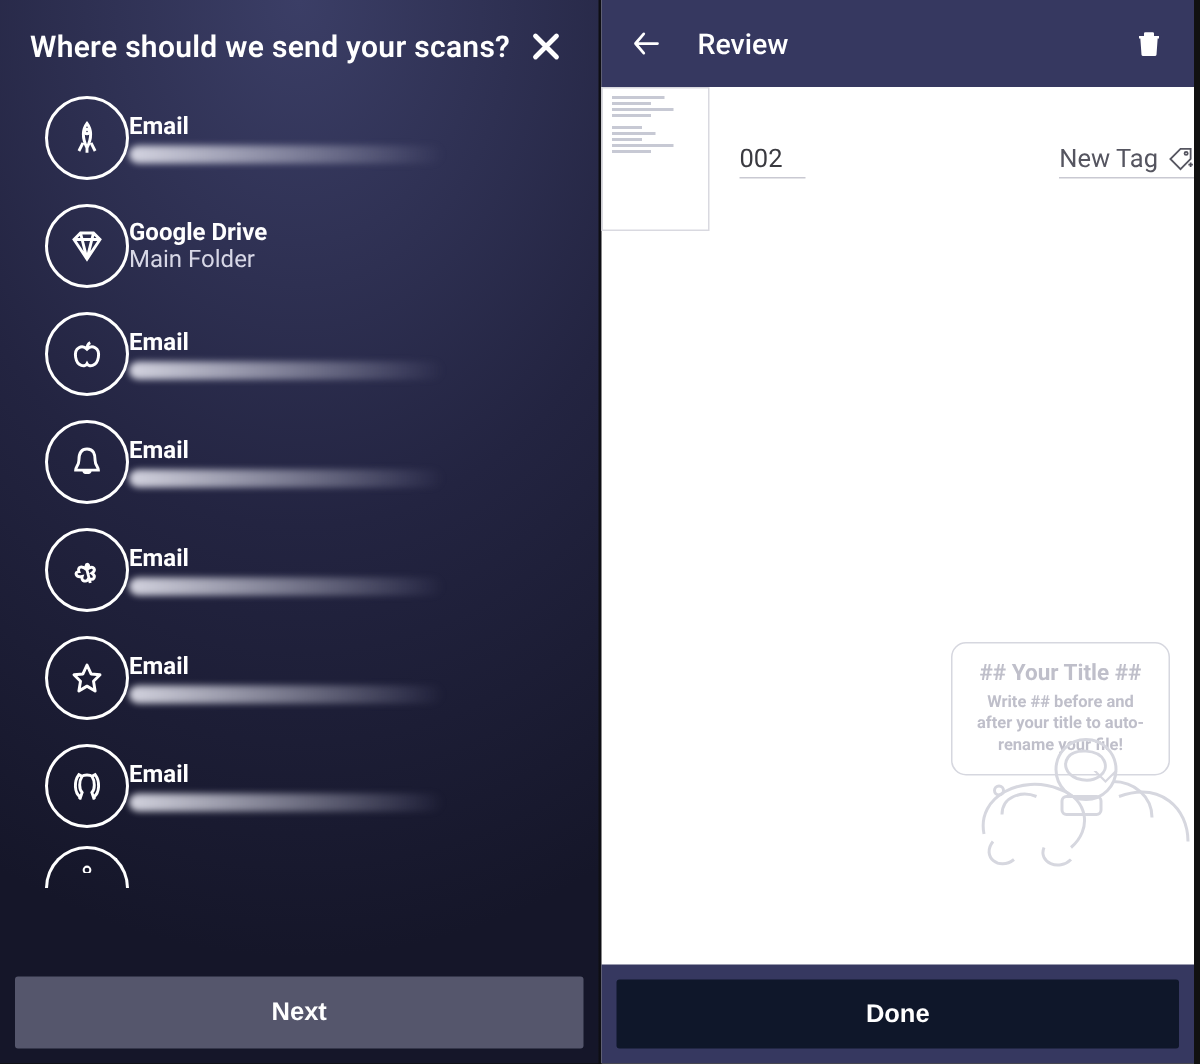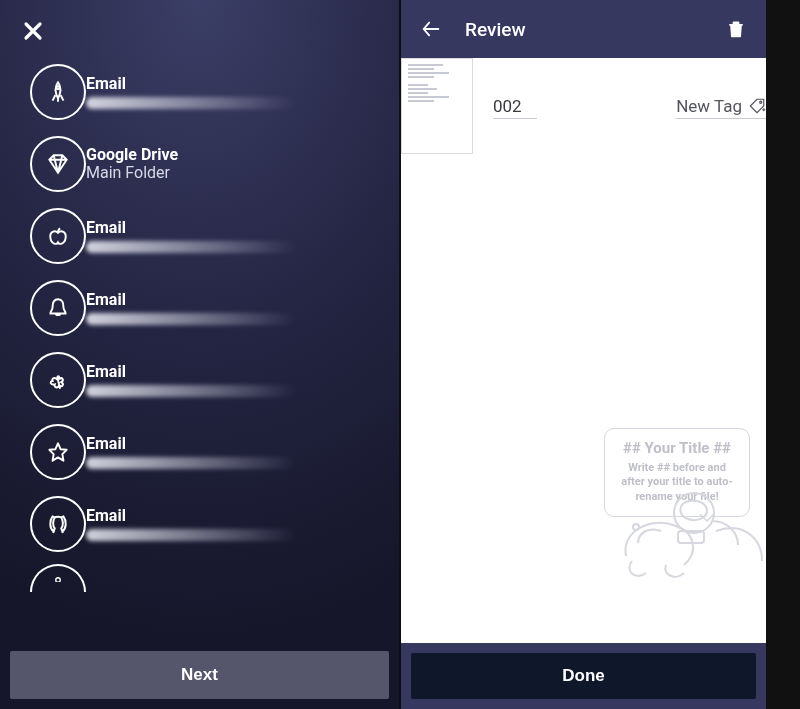--- a/index.html
+++ b/index.html
@@ -43,21 +43,21 @@
     width:100%; height:48px; border:none; border-radius:2px;
     background:#55566c; color:#fff; font-size:17px; font-weight:600;
     cursor:pointer;
   }
 
   
   .gap { width:2px; height:709px; background:#0e0e14; }
 
   
   .right {
-    width:365px; height:709px; position:relative;
+    width:395px; height:709px; position:relative;
     display:flex; flex-direction:column;
     background:#ffffff;
   }
   .right-header {
     height:58px; background:#363860; color:#fff;
     display:flex; align-items:center; gap:22px; padding:0 18px;
   }
   .back-arrow, .trash { width:24px; height:24px; display:flex; align-items:center; justify-content:center; cursor:pointer; }
   .right-title { font-size:19px; font-weight:500; flex:1; }
   .right-header svg { stroke:#fff; fill:none; stroke-width:2; }
@@ -105,20 +105,21 @@
   .done-btn {
     width:100%; height:46px; border:none; border-radius:2px;
     background:#0f172a; color:#fff; font-size:17px; font-weight:600; cursor:pointer;
   }
 </style>
 </head>
 <body>
 
 <div class="left">
   <div class="left-header">
+    <div class="left-title">Where should we send your scans?</div>
     <div class="close-x">
       <svg width="20" height="20" viewBox="0 0 20 20">
           <path d="M3 3 L17 17 M17 3 L3 17" stroke-width="3.2" stroke-linecap="round"></path>
         </svg>
     </div>
   </div>
 
   <div class="dest-list">
 
     <div class="dest-row">

